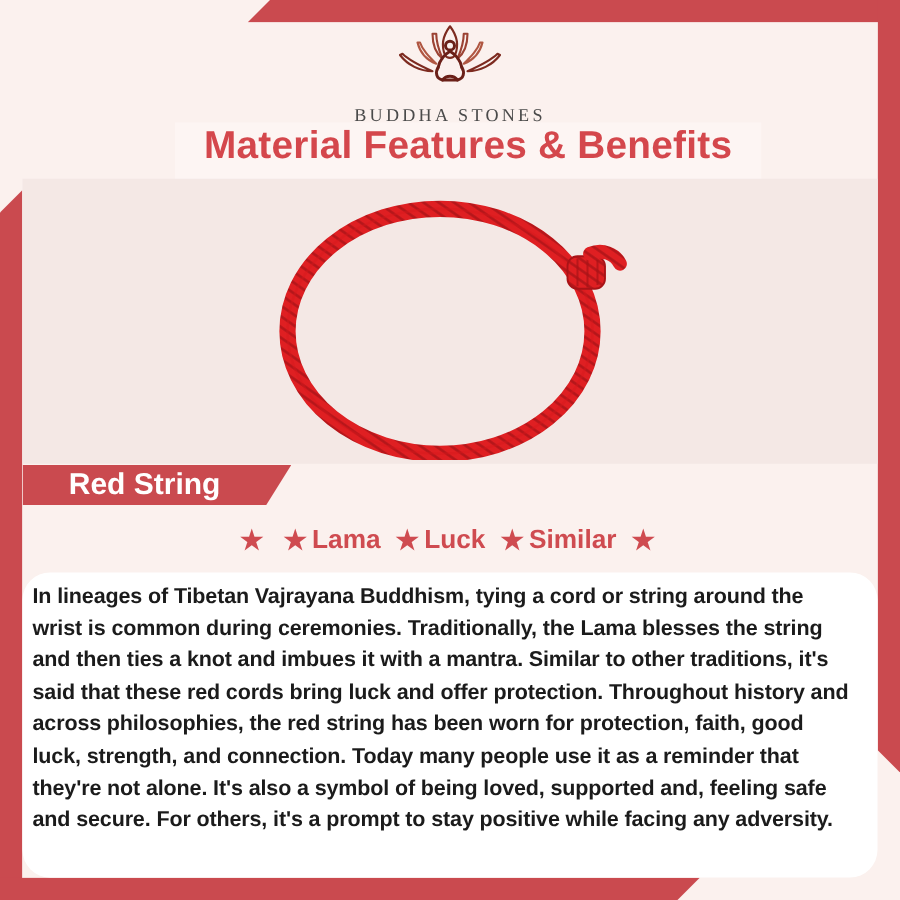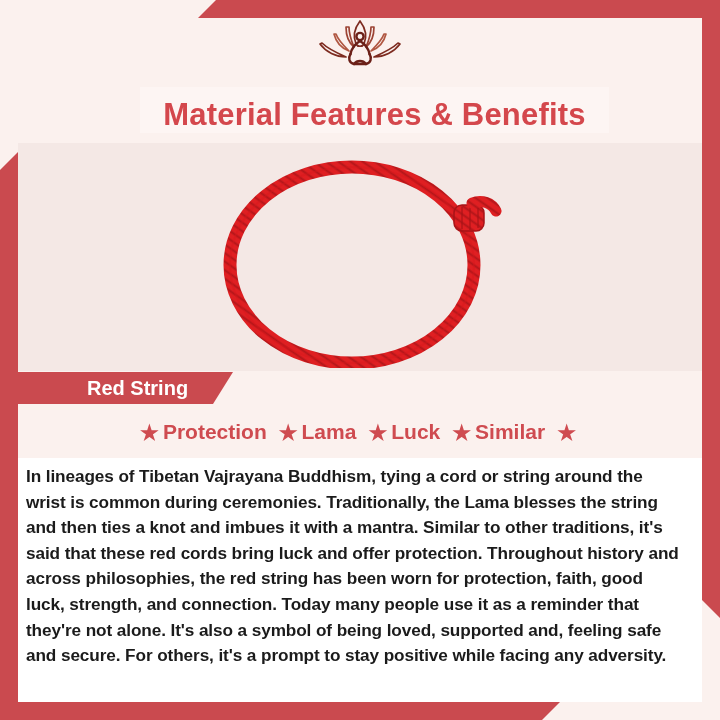--- a/index.html
+++ b/index.html
@@ -76,27 +76,27 @@
     font-family: "Liberation Serif", serif;
     font-size: 14.5px;
     letter-spacing: 2.6px;
     color: #4a4a4a;
     text-align: center;
   }
 
   
   .title-band {
     position: absolute;
-    top: 87px;
+    top: 98px;
     left: 140px;
     width: 469px;
     height: 46px;
     background: #fdf5f3;
     display: flex;
-    align-items: flex-end;
+    align-items: flex-start;
     justify-content: center;
   }
   .title-text {
     font-size: 31px;
     font-weight: bold;
     color: #d4474c;
     letter-spacing: 0.2px;
     white-space: nowrap;
   }
 
@@ -124,23 +124,23 @@
     left: 18px;
     width: 215px;
     height: 32px;
     background: #ca4a4f;
     clip-path: polygon(0 0, 100% 0, calc(100% - 20px) 100%, 0 100%);
     display: flex;
     align-items: center;
   }
   .name-banner-text {
     color: #ffffff;
-    font-size: 20px;
+    font-size: 24px;
     font-weight: bold;
-    margin-left: 69px;
+    margin-left: 37px;
     white-space: nowrap;
   }
 
   
   .benefits {
     position: absolute;
     top: 420px;
     left: 0;
     width: 720px;
     display: flex;
@@ -167,20 +167,21 @@
   
   .description {
     position: absolute;
     top: 458px;
     left: 18px;
     width: 684px;
     height: 244px;
     background: #ffffff;
     box-sizing: border-box;
     padding: 6px 20px 0 8px;
+    border-radius: 22px;
   }
   .description p {
     margin: 0;
     font-size: 17.2px;
     line-height: 25.6px;
     color: #1b1b1b;
     font-weight: 600;
     letter-spacing: -0.1px;
   }
 </style>
@@ -250,21 +251,20 @@
     </div>
   </div>
 
   <div class="name-banner">
     <span class="name-banner-text">Red String</span>
   </div>
 
   <div class="benefits">
     <span class="benefit">
       <span class="star">★</span>
-      <span>Protection</span>
     </span>
     <span class="benefit">
       <span class="star">★</span>
       <span>Lama</span>
     </span>
     <span class="benefit">
       <span class="star">★</span>
       <span>Luck</span>
     </span>
     <span class="benefit">

